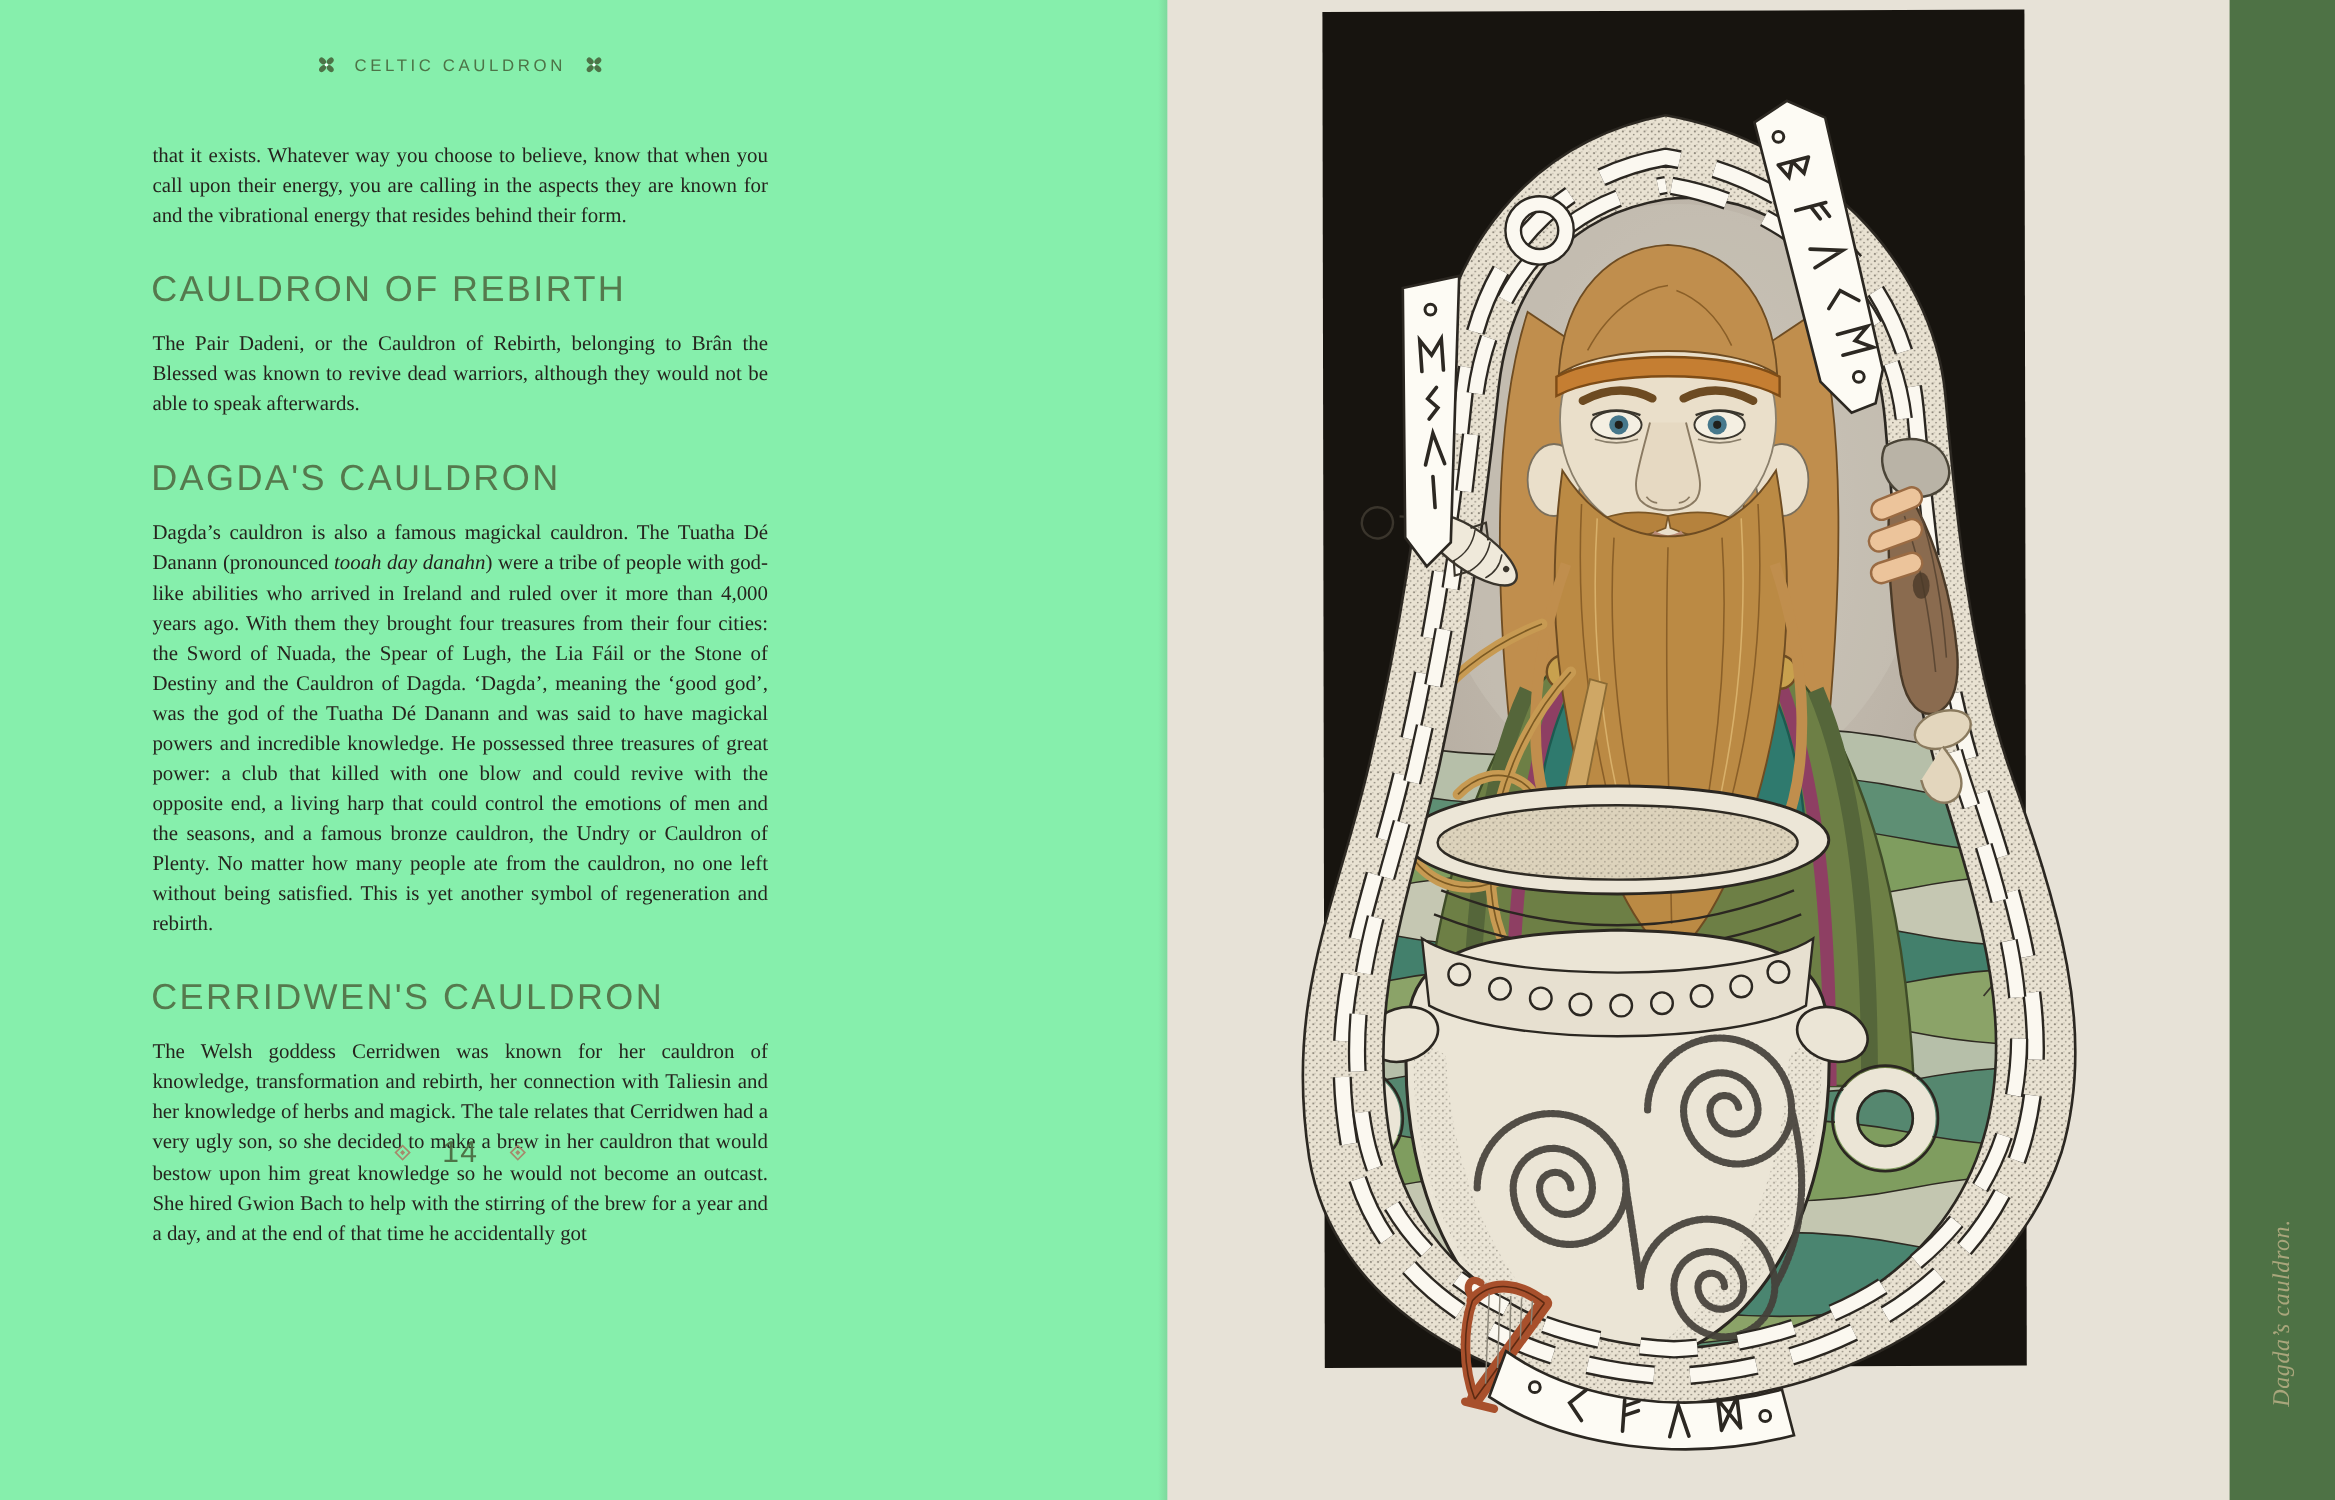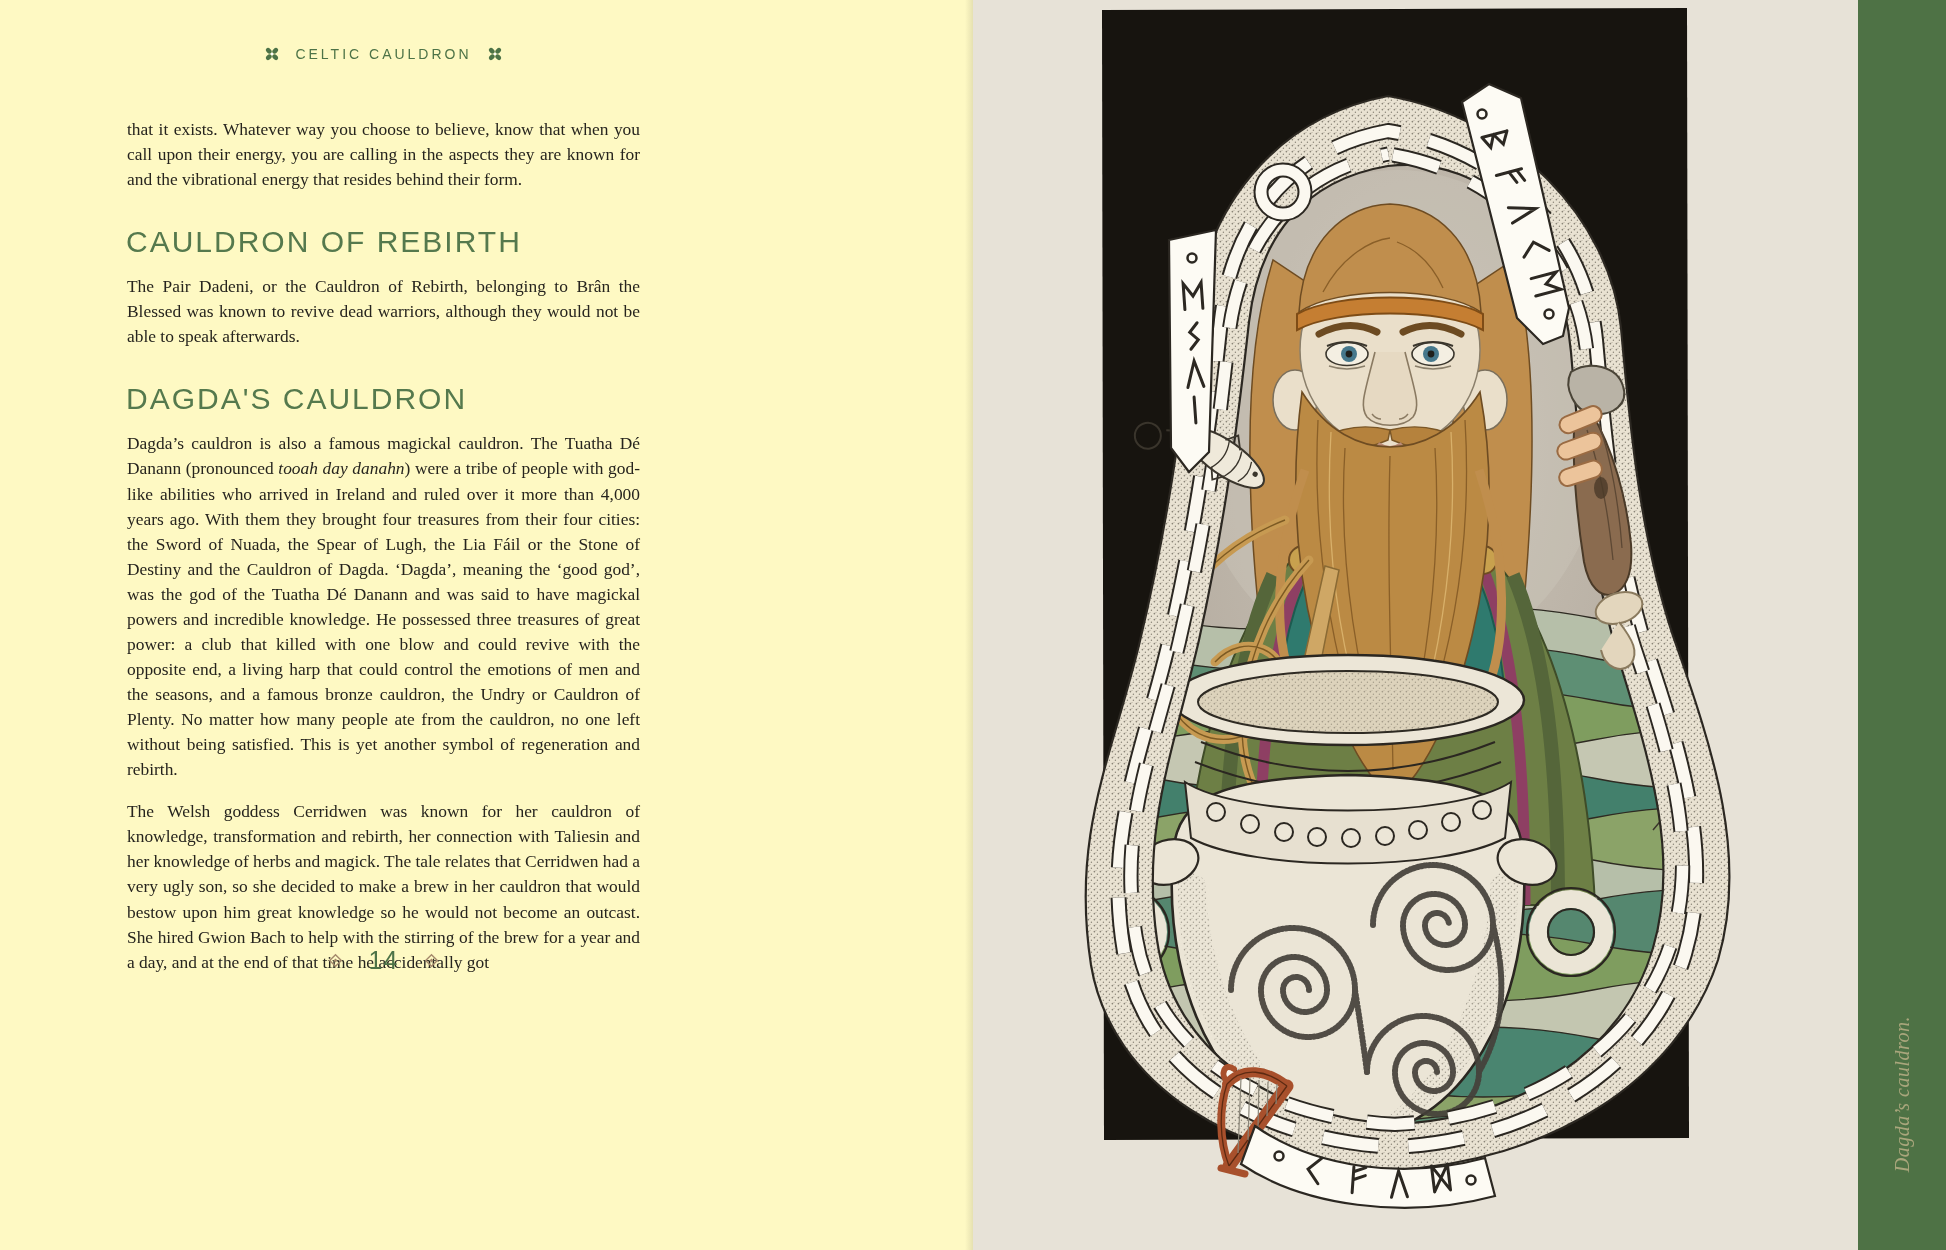--- a/index.html
+++ b/index.html
@@ -1,21 +1,21 @@
 <!DOCTYPE html>
 <html><head>
 <meta charset="utf-8">
 <style>
   html,body{margin:0;padding:0;}
   body{
     width:1946px;height:1250px;position:relative;overflow:hidden;
     background:#ffffff;font-family:"Liberation Serif",serif;
   }
   
-  .page-left{position:absolute;left:0;top:0;width:973px;height:1250px;background:#fef9c3;}
+  .page-left{position:absolute;left:0;top:0;width:973px;height:1250px;background:#86efac;}
   .running-head{
     position:absolute;left:110px;top:46px;width:547px;
     display:flex;justify-content:center;align-items:center;gap:15px;
   }
   .rh-text{
     font-family:"Liberation Sans",sans-serif;font-size:14px;letter-spacing:3px;
     color:#4d7347;font-weight:400;
   }
   .flower{width:16px;height:16px;flex:0 0 auto;}
   .text-col{position:absolute;left:110px;top:100px;width:547px;}
@@ -82,20 +82,21 @@
 
   <div class="text-col">
     <p class="body-p">that it exists. Whatever way you choose to believe, know that when you call upon their energy, you are calling in the aspects they are known for and the vibrational energy that resides behind their form.</p>
 
     <h2 class="sec">CAULDRON OF REBIRTH</h2>
     <p class="body-p">The Pair Dadeni, or the Cauldron of Rebirth, belonging to Brân the Blessed was known to revive dead warriors, although they would not be able to speak afterwards.</p>
 
     <h2 class="sec">DAGDA'S CAULDRON</h2>
     <p class="body-p"><span>Dagda’s cauldron is also a famous magickal cauldron. The Tuatha Dé Danann (pronounced </span><em>tooah day danahn</em><span>) were a tribe of people with god-like abilities who arrived in Ireland and ruled over it more than 4,000 years ago. With them they brought four treasures from their four cities: the Sword of Nuada, the Spear of Lugh, the Lia Fáil or the Stone of Destiny and the Cauldron of Dagda. ‘Dagda’, meaning the ‘good god’, was the god of the Tuatha Dé Danann and was said to have magickal powers and incredible knowledge. He possessed three treasures of great power: a club that killed with one blow and could revive with the opposite end, a living harp that could control the emotions of men and the seasons, and a famous bronze cauldron, the Undry or Cauldron of Plenty. No matter how many people ate from the cauldron, no one left without being satisfied. This is yet another symbol of regeneration and rebirth.</span></p>
 
+    <h2 class="sec">CERRIDWEN'S CAULDRON</h2>
     <p class="body-p">The Welsh goddess Cerridwen was known for her cauldron of knowledge, transformation and rebirth, her connection with Taliesin and her knowledge of herbs and magick. The tale relates that Cerridwen had a very ugly son, so she decided to make a brew in her cauldron that would bestow upon him great knowledge so he would not become an outcast. She hired Gwion Bach to help with the stirring of the brew for a year and a day, and at the end of that time he accidentally got</p>
   </div>
 
   <div class="folio">
     <svg class="diamond" viewBox="0 0 16 16">
       <rect x="3.6" y="3.6" width="8.8" height="8.8" transform="rotate(45 8 8)" fill="none" stroke="#a58a6c" stroke-width="1.5"></rect>
       <rect x="6.4" y="6.4" width="3.2" height="3.2" transform="rotate(45 8 8)" fill="#a58a6c"></rect>
     </svg>
     <span class="folio-num">14</span>
     <svg class="diamond" viewBox="0 0 16 16">

